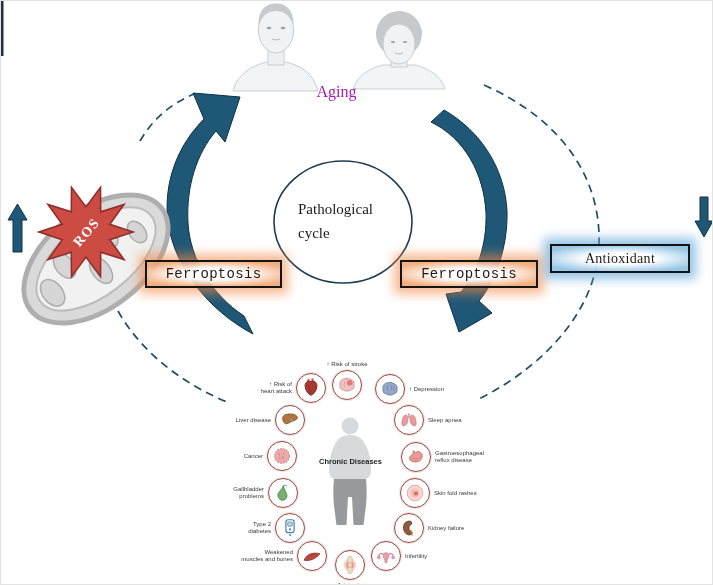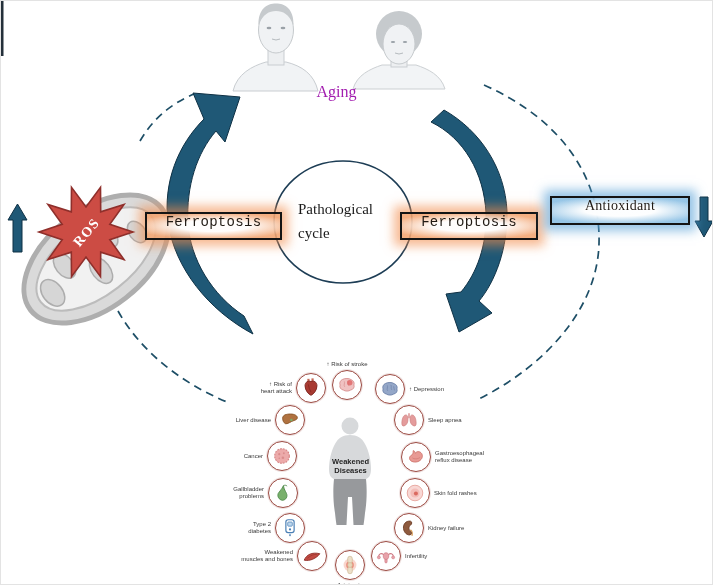--- a/index.html
+++ b/index.html
@@ -18,22 +18,22 @@
     font-size:16px; color:#a21caf; z-index:3;
   }
   .cycle-label {
     position:absolute; left:297px; top:196px; width:92px; text-align:left;
     font-size:15px; line-height:24px; color:#1a1a1a; z-index:3;
   }
 
   
   .gbox {
     position:absolute; z-index:4; border:2px solid #141414;
-    display:flex; align-items:flex-start; justify-content:center;
-    font-size:14px; color:#201a14; letter-spacing:.3px;
+    display:flex; align-items:center; justify-content:center;
+    font-size:14px; color:#201a14; letter-spacing:.3px;margin-top:48px;
   }
   .gbox.orange {
     background:
       radial-gradient(ellipse 62% 55% at 50% 50%, rgba(255,255,255,.98) 42%, rgba(255,255,255,0) 100%),
       linear-gradient(rgba(243,164,112,.88), rgba(243,164,112,.88));
     box-shadow:0 0 10px 6px rgba(242,139,73,.6);
     font-family:Liberation Mono, monospace;
   }
   .gbox.blue {
     background:
@@ -153,21 +153,21 @@
   <div class="gbox orange box-ferro-left">
     <span>Ferroptosis</span>
   </div>
   <div class="gbox orange box-ferro-right">
     <span>Ferroptosis</span>
   </div>
   <div class="gbox blue box-antiox">
     <span>Antioxidant</span>
   </div>
 
-  <div class="chronic-title">Weakened Diseases</div>
+  <div class="chronic-title">Chronic Diseases</div>
 
   <div class="disease" style="left:331px; top:369px;">
     <div class="dcircle">
       <svg width="22" height="22" viewBox="0 0 24 24">
         <path d="M7 6 C4.5 7,3.5 10,4.5 12 C3.5 14,5 17,8 17.5 C10 19,14 19,16 17.5 C19 17,20.5 14,19.5 12 C20.5 9.5,19 7,16.5 6.2 C14.5 4.5,9.5 4.5,7 6 Z" fill="#f0c2c2" stroke="#d89090" stroke-width="1"></path>
         <path d="M9 8 C10 10,8 12,9.5 14 M13 7.5 C14 9.5,12.5 11,14 13" stroke="#d89090" stroke-width=".8" fill="none"></path>
         <circle cx="15" cy="9.5" r="3" fill="#e06464" opacity=".8"></circle>
       </svg>
     </div>
     <div class="dlabel lab-top">↑ Risk of stroke</div>

